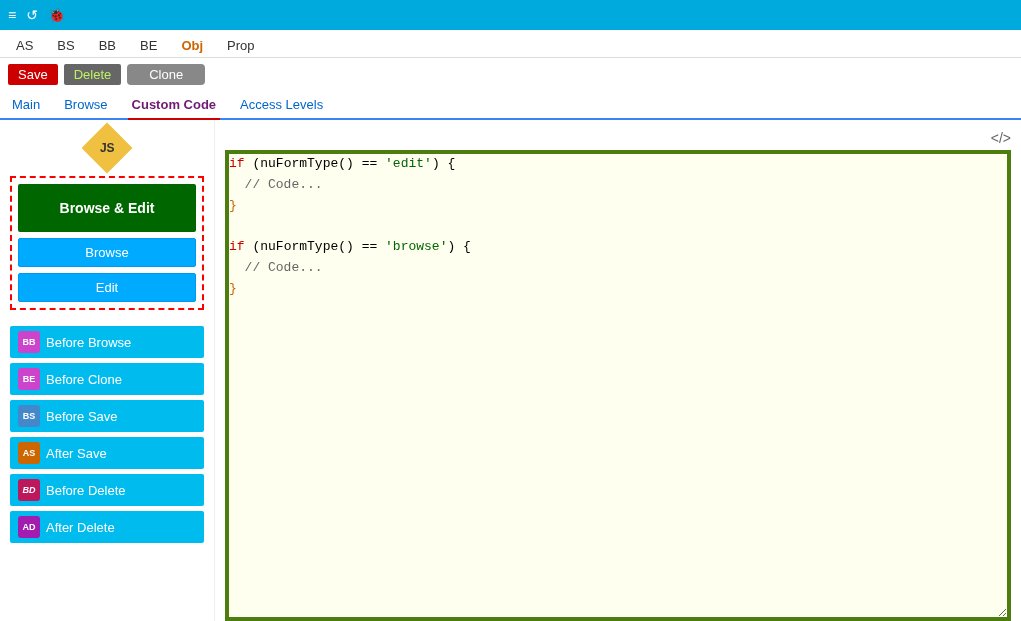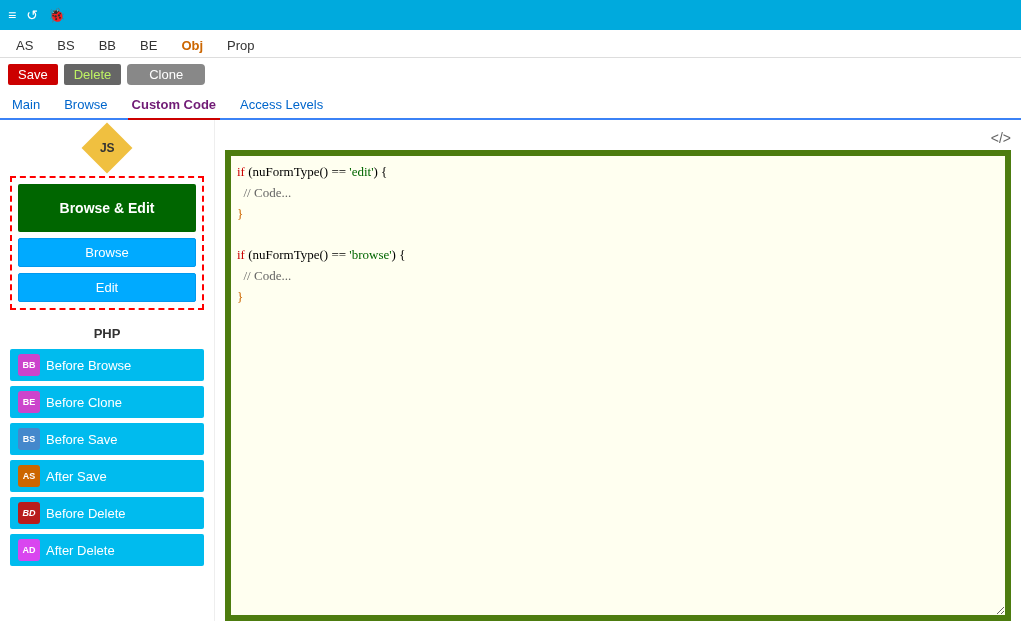--- a/index.html
+++ b/index.html
@@ -204,22 +204,22 @@
       font-size: 9px;
       font-weight: bold;
       color: white;
       flex-shrink: 0;
       transform: rotate(0deg);
     }
     .badge-bb { background: #cc44cc; }
     .badge-be { background: #cc44cc; }
     .badge-bs { background: #4488cc; }
     .badge-as { background: #cc6600; }
-    .badge-bd { background: #b91c1c; font-style: italic; }
-    .badge-ad { background: #d946ef; }
+    .badge-bd { background: #be185d; font-style: italic; }
+    .badge-ad { background: #a21caf; }
 
     
     .right-panel {
       flex: 1;
       padding: 10px;
       display: flex;
       flex-direction: column;
     }
     .code-toolbar {
       display: flex;
@@ -227,23 +227,23 @@
       margin-bottom: 4px;
     }
     .code-icon {
       font-size: 14px;
       color: #666;
       cursor: pointer;
     }
     .code-area {
       flex: 1;
       background: #fffff0;
-      border: 6px solid #4d7c0f;
-      padding: 6px;
-      font-family: Liberation Serif, serif;
+      border: 4px solid #4d7c0f;
+      padding: 0;
+      font-family: Liberation Mono, monospace;
       font-size: 13px;
       overflow: auto;
       resize: vertical;
     }
     .code-line { line-height: 1.6; }
   </style>
 </head>
 <body>
 
 <div class="top-bar">
@@ -283,21 +283,20 @@
         <div class="js-icon-inner">JS</div>
       </div>
     </div>
 
     <div class="browse-edit-box">
       <button class="btn-browse-edit">Browse &amp; Edit</button>
       <button class="btn-browse">Browse</button>
       <button class="btn-edit">Edit</button>
     </div>
 
-    <div class="php-label">PHP</div>
 
     <button class="php-btn">
       <span class="php-badge badge-bb">BB</span>
       <span>Before Browse</span>
     </button>
     <button class="php-btn">
       <span class="php-badge badge-be">BE</span>
       <span>Before Clone</span>
     </button>
     <button class="php-btn">

